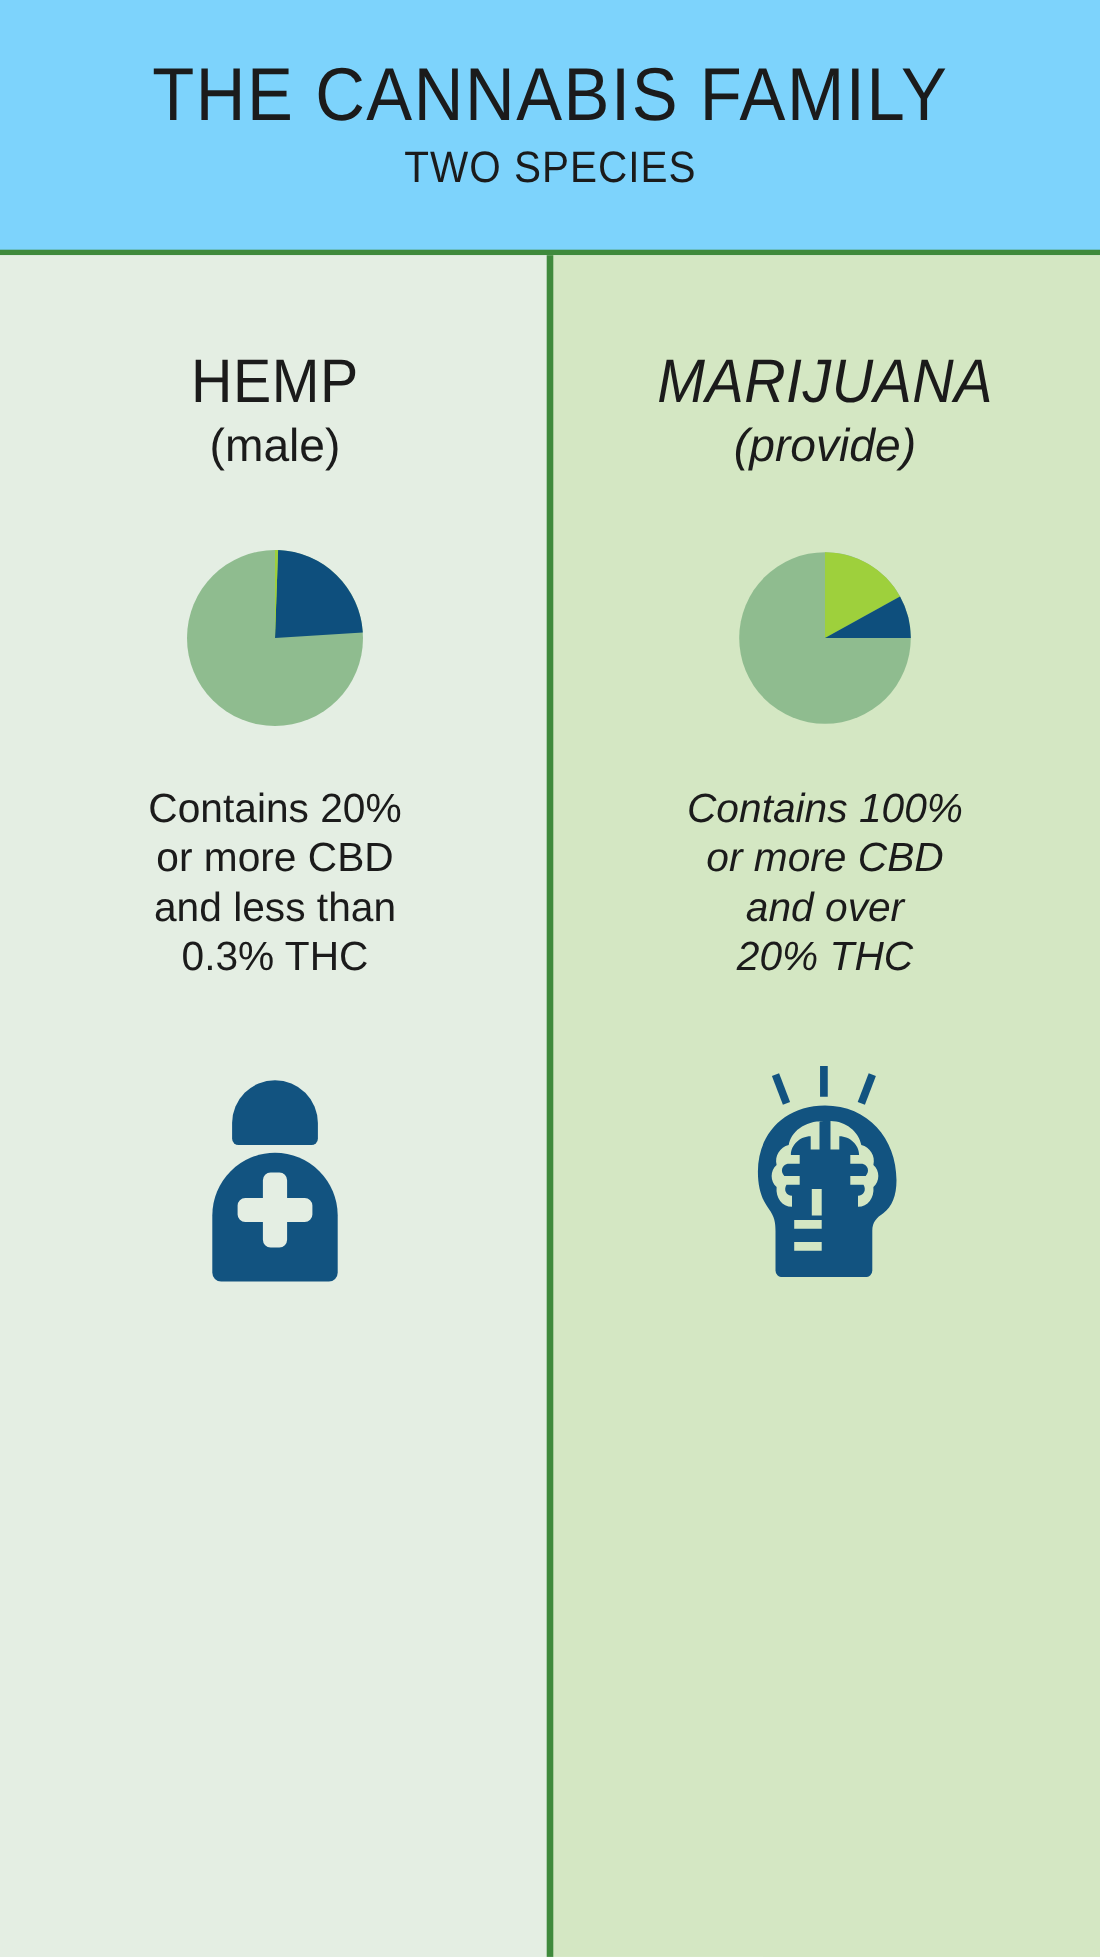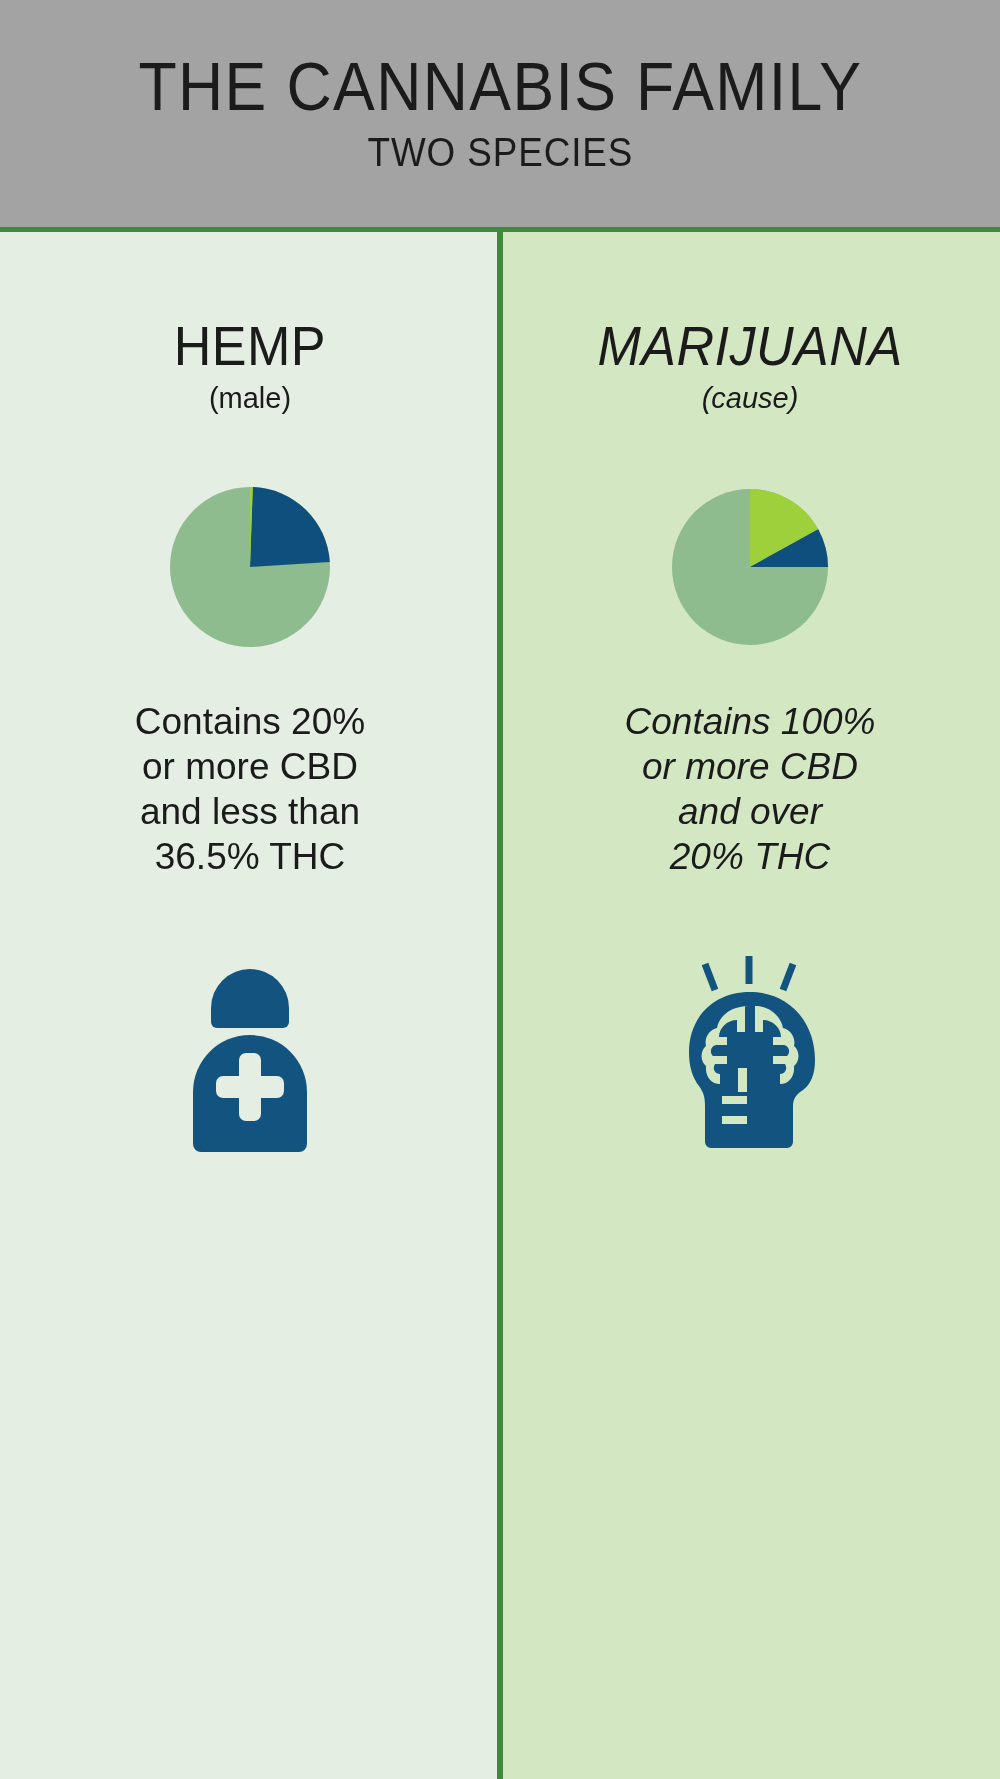--- a/index.html
+++ b/index.html
@@ -17,21 +17,21 @@
     overflow: hidden;
     background: #e9f0e4;
   }
 
   
   .header {
     position: absolute;
     left: 0; top: 0;
     width: 1000px;
     height: 232px;
-    background: #a3a3a3;
+    background: #7dd3fc;
     border-bottom: 5px solid #3f8a3c;
     box-sizing: border-box;
     display: flex;
     flex-direction: column;
     align-items: center;
     justify-content: center;
   }
   .header-title {
     font-size: 68px;
     letter-spacing: 1.5px;
@@ -103,21 +103,21 @@
   .species-name {
     font-size: 56px;
     color: #1b1b1b;
     font-weight: 400;
     letter-spacing: 0.5px;
     transform: scaleX(0.93);
     line-height: 1;
     white-space: nowrap;
   }
   .species-sex {
-    font-size: 29px;
+    font-size: 42px;
     color: #1b1b1b;
     font-weight: 400;
     margin-top: 10px;
     line-height: 1;
   }
 
   .pie-wrap {
     margin-top: 74px;
     height: 160px;
     display: flex;
@@ -190,40 +190,40 @@
 
             <path d="M81 81 L 83.8 1.05 A 80 80 0 0 1 160.8 76.0 Z" fill="#0e4f7d"></path>
 
             <path d="M81 81 L 81 1 A 80 80 0 0 1 83.8 1.05 Z" fill="#9ed03c"></path>
           </svg>
         </div>
 
         <div class="fact-text">Contains 20%
 or more CBD
 and less than
-36.5% THC</div>
+0.3% THC</div>
 
         <div class="icon-wrap icon-left-pos">
           <svg width="138" height="190" viewBox="0 0 138 190">
 
             <path d="M30 42 A 39 39 0 0 1 108 42 L 108 56 A 6 6 0 0 1 102 62 L 36 62 A 6 6 0 0 1 30 56 Z" fill="#125380"></path>
 
             <path d="M12 126 A 57 57 0 0 1 126 126 L 126 178 A 8 8 0 0 1 118 186 L 20 186 A 8 8 0 0 1 12 178 Z" fill="#125380"></path>
 
             <path d="M58 94 A 7 7 0 0 1 65 87 L 73 87 A 7 7 0 0 1 80 94 L 80 110 L 96 110 A 7 7 0 0 1 103 117 L 103 125 A 7 7 0 0 1 96 132 L 80 132 L 80 148 A 7 7 0 0 1 73 155 L 65 155 A 7 7 0 0 1 58 148 L 58 132 L 42 132 A 7 7 0 0 1 35 125 L 35 117 A 7 7 0 0 1 42 110 L 58 110 Z" fill="#e4eee3"></path>
           </svg>
         </div>
 
       </div>
     </div>
 
     <div class="col col-right">
       <div class="col-inner">
         <div class="species-name">MARIJUANA</div>
-        <div class="species-sex">(cause)</div>
+        <div class="species-sex">(provide)</div>
 
         <div class="pie-wrap">
           <svg width="158" height="158" viewBox="0 0 158 158">
 
             <circle cx="79" cy="79" r="78" fill="#8fbc8f"></circle>
 
             <path d="M79 79 L 79 1 A 78 78 0 0 1 147.2 41.2 Z" fill="#9ed03c"></path>
 
             <path d="M79 79 L 147.2 41.2 A 78 78 0 0 1 157 79 Z" fill="#0e4f7d"></path>
           </svg>

